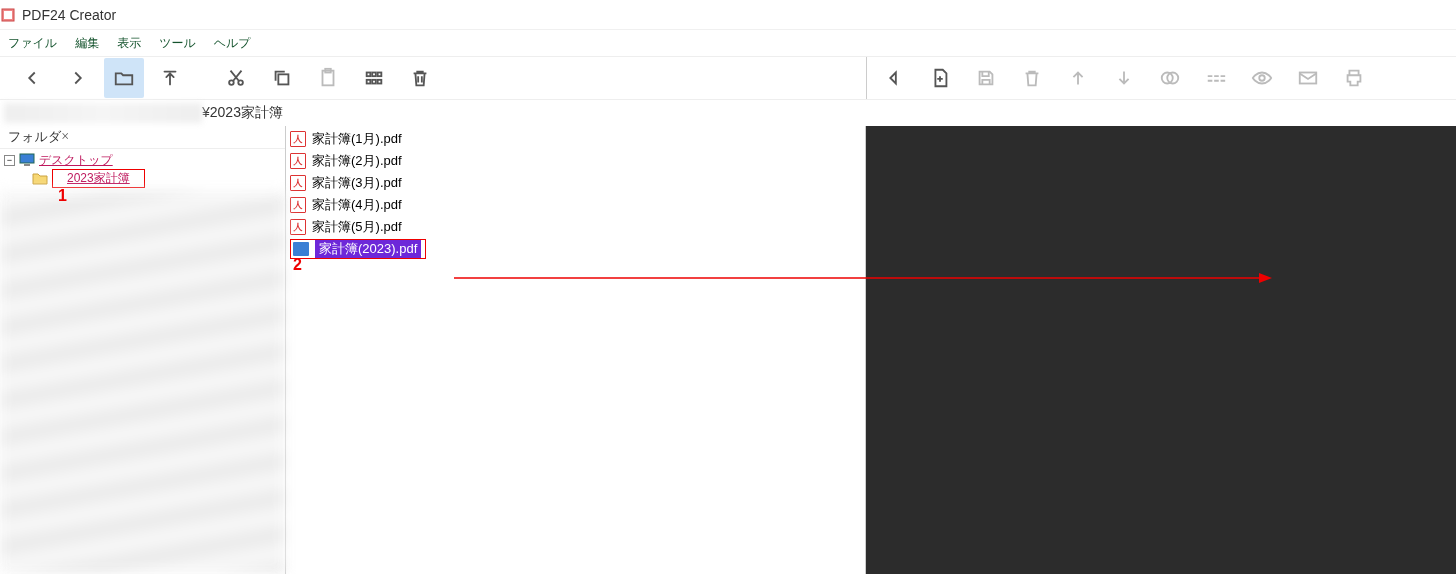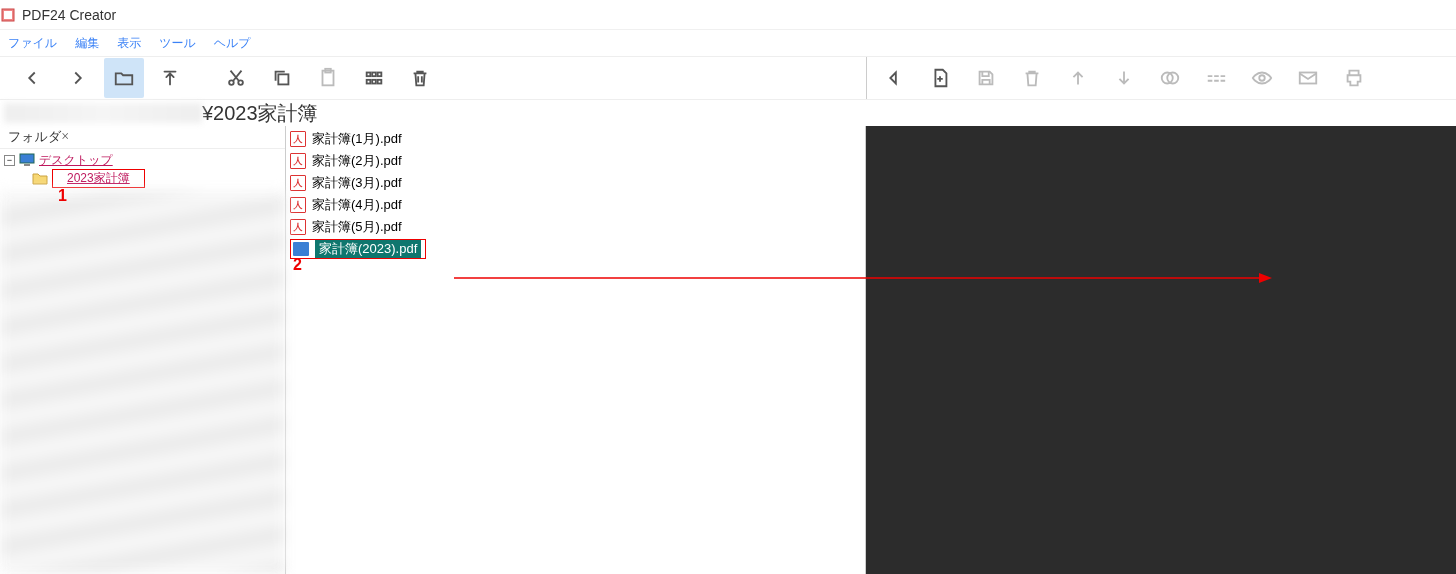--- a/index.html
+++ b/index.html
@@ -25,21 +25,21 @@
     }
     .titlebar .title { font-size: 14px; color: #333; }
     .menubar {
       height: 26px;
       display: flex;
       align-items: center;
       padding: 0 8px;
       gap: 18px;
       background: #fff;
     }
-    .menubar .menu-item { font-size: 12px; color: #3b82f6; cursor: pointer; }
+    .menubar .menu-item { font-size: 12px; color: #14532d; cursor: pointer; }
     .toolbar-row {
       height: 44px;
       display: flex;
       align-items: center;
       background: #fff;
       border-top: 1px solid #eee;
       border-bottom: 1px solid #eee;
     }
     .toolbar-left {
       flex: 1;
@@ -67,21 +67,21 @@
     .tbtn.small { width: 34px; height: 34px; }
     .tbtn.active { background: #cfe4f8; }
     .tbtn svg { width: 22px; height: 22px; stroke: #555; fill: none; stroke-width: 2; }
     .tbtn.disabled svg { stroke: #bbb; }
     .gap { width: 14px; }
     .pathbar {
       height: 26px;
       display: flex;
       align-items: center;
       background: #fff;
-      font-size: 20px;
+      font-size: 14px;
     }
     .pathbar .blur {
       width: 198px; height: 20px;
       background: linear-gradient(90deg,#eee,#f5f5f5,#eee);
       filter: blur(3px);
       margin-left: 4px;
     }
     .pathbar .path-text { color: #333; }
     .main {
       display: flex;
@@ -145,21 +145,21 @@
       color: #d33; font-size: 9px; font-weight: bold;
       border-radius: 1px;
     }
     .file-row.selected { position: relative; }
     .file-row.selected .sel-icon {
       width: 16px; height: 14px;
       background: #3a7fd4;
       border-radius: 1px;
     }
     .file-row.selected .sel-label {
-      background: #0f766e;
+      background: #6d28d9;
       color: #fff;
       padding: 0 4px;
     }
     .file-row.selected .sel-box {
       border: 1.5px solid #e00;
       display: flex; align-items: center; gap: 6px;
       padding: 0 4px 0 2px;
     }
     .preview {
       flex: 1;

